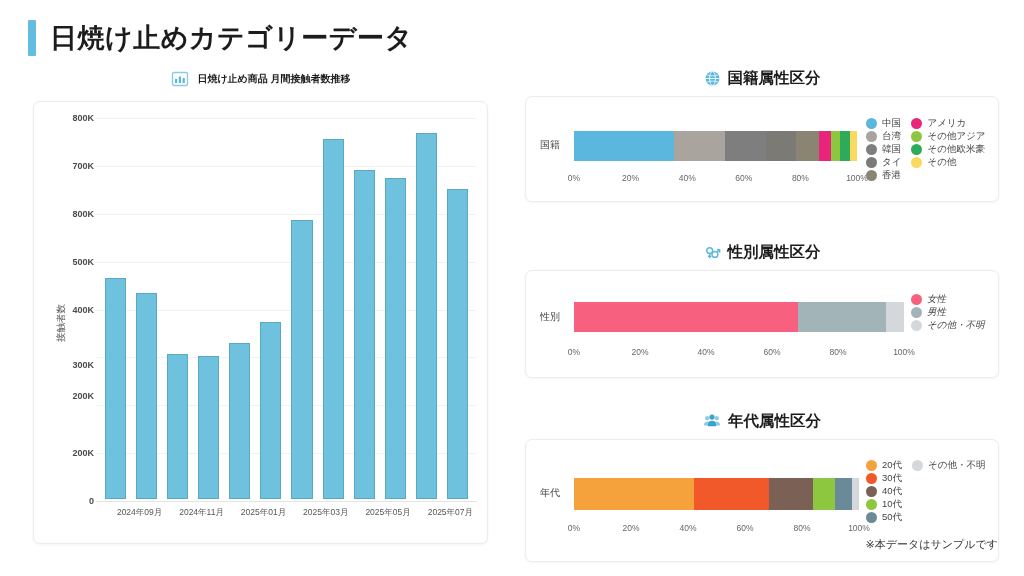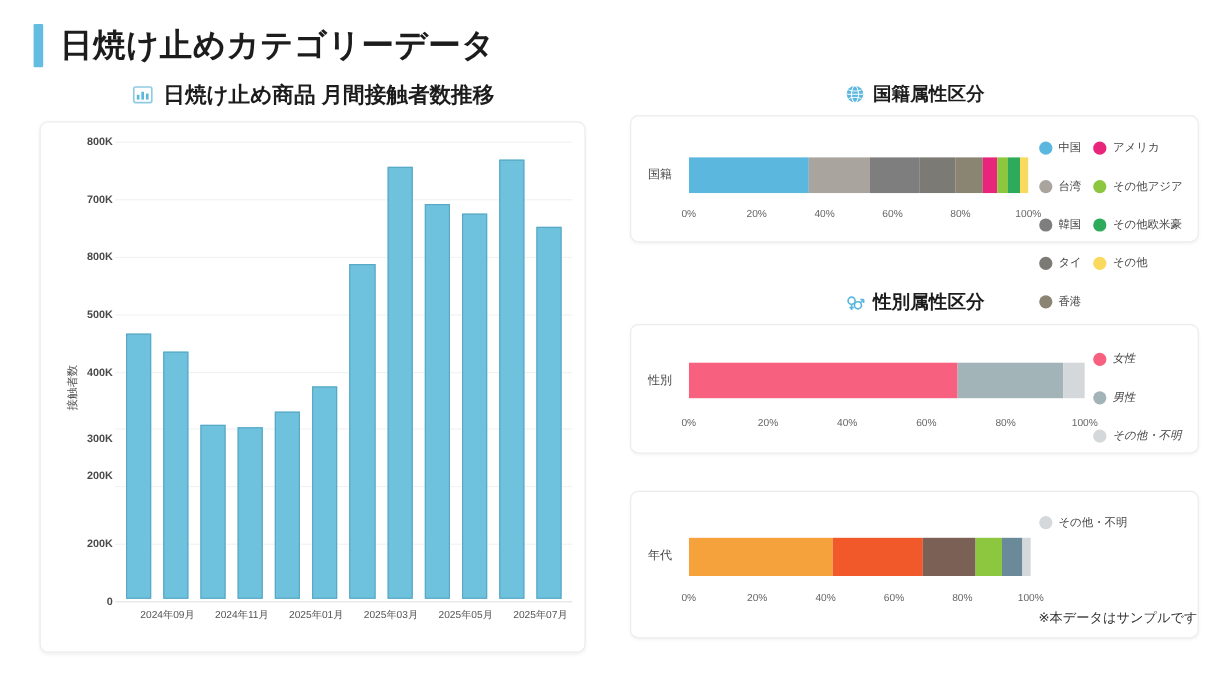--- a/index.html
+++ b/index.html
@@ -48,21 +48,21 @@
     height: 482px;
   }
   .chart-head {
     display: flex;
     align-items: center;
     justify-content: center;
     gap: 8px;
     height: 26px;
   }
   .chart-head .head-label {
-    font-size: 18px;
+    font-size: 10px;
     font-weight: bold;
     color: #1c1c1c;
     white-space: nowrap;
   }
   .card {
     background: #ffffff;
     border: 1px solid #ececec;
     border-radius: 7px;
     box-shadow: 0 1px 3px rgba(0,0,0,0.05);
   }
@@ -226,21 +226,21 @@
     white-space: nowrap;
   }
   .legend {
     position: absolute;
     display: flex;
     gap: 10px;
   }
   .legend-col {
     display: flex;
     flex-direction: column;
-    gap: 19px;
+    gap: 0;
   }
   .legend-item {
     display: flex;
     align-items: center;
     gap: 5px;
     white-space: nowrap;
   }
   .legend-dot {
     width: 11px;
     height: 11px;
@@ -494,20 +494,33 @@
               <span class="legend-dot" style="background: rgb(212, 216, 218);"></span>
               <span class="legend-text">その他・不明</span>
             </div>
           </div>
         </div>
     </div>
   </div>
 </div>
 
 <div class="right-panel" style="top:409px;">
+  <div class="attr-head">
+    <span style="display:flex;">
+      <svg width="18" height="18" viewBox="0 0 18 18">
+        <circle cx="4.2" cy="6.2" r="2.1" fill="#8ecbe2"></circle>
+        <path d="M0.9 13.6 C0.9 10.9 2.3 9.6 4.2 9.6 C6.1 9.6 7.5 10.9 7.5 13.6 Z" fill="#8ecbe2"></path>
+        <circle cx="13.8" cy="6.2" r="2.1" fill="#8ecbe2"></circle>
+        <path d="M10.5 13.6 C10.5 10.9 11.9 9.6 13.8 9.6 C15.7 9.6 17.1 10.9 17.1 13.6 Z" fill="#8ecbe2"></path>
+        <circle cx="9" cy="5.1" r="2.6" fill="#3aa3cc"></circle>
+        <path d="M4.7 14.2 C4.7 10.6 6.5 8.8 9 8.8 C11.5 8.8 13.3 10.6 13.3 14.2 Z" fill="#3aa3cc"></path>
+      </svg>
+    </span>
+    <span class="head-label">年代属性区分</span>
+  </div>
   <div class="attr-card" style="height:123px;">
     <div class="stack-row">
       <div class="cat-label" style="top:53px;">年代</div>
       <div class="stack-bar" id="age-bar" style="left:48px; top:38px; width:285px; height:32px;">
           <div class="seg" title="20代: 42%" style="width: 42%; background: rgb(245, 161, 60);"></div>
           <div class="seg" title="30代: 26.5%" style="width: 26.5%; background: rgb(241, 89, 42);"></div>
           <div class="seg" title="40代: 15.5%" style="width: 15.5%; background: rgb(122, 96, 85);"></div>
           <div class="seg" title="10代: 7.5%" style="width: 7.5%; background: rgb(141, 198, 63);"></div>
           <div class="seg" title="50代: 6%" style="width: 6%; background: rgb(107, 138, 153);"></div>
           <div class="seg" title="その他・不明: 2.5%" style="width: 2.5%; background: rgb(212, 216, 218);"></div>
@@ -516,20 +529,42 @@
           <div class="pct-tick" style="left: 0px;">0%</div>
           <div class="pct-tick" style="left: 57px;">20%</div>
           <div class="pct-tick" style="left: 114px;">40%</div>
           <div class="pct-tick" style="left: 171px;">60%</div>
           <div class="pct-tick" style="left: 228px;">80%</div>
           <div class="pct-tick" style="left: 285px;">100%</div>
         </div>
       <div class="legend" id="age-legend" style="left:340px; top:19px;">
           <div class="legend-col">
             <div class="legend-item">
+              <span class="legend-dot" style="background: rgb(245, 161, 60);"></span>
+              <span class="legend-text">20代</span>
+            </div>
+            <div class="legend-item">
+              <span class="legend-dot" style="background: rgb(241, 89, 42);"></span>
+              <span class="legend-text">30代</span>
+            </div>
+            <div class="legend-item">
+              <span class="legend-dot" style="background: rgb(122, 96, 85);"></span>
+              <span class="legend-text">40代</span>
+            </div>
+            <div class="legend-item">
+              <span class="legend-dot" style="background: rgb(141, 198, 63);"></span>
+              <span class="legend-text">10代</span>
+            </div>
+            <div class="legend-item">
+              <span class="legend-dot" style="background: rgb(107, 138, 153);"></span>
+              <span class="legend-text">50代</span>
+            </div>
+          </div>
+          <div class="legend-col">
+            <div class="legend-item">
               <span class="legend-dot" style="background: rgb(212, 216, 218);"></span>
               <span class="legend-text">その他・不明</span>
             </div>
           </div>
         </div>
     </div>
   </div>
   <div class="footnote">※本データはサンプルです</div>
 </div>
 

